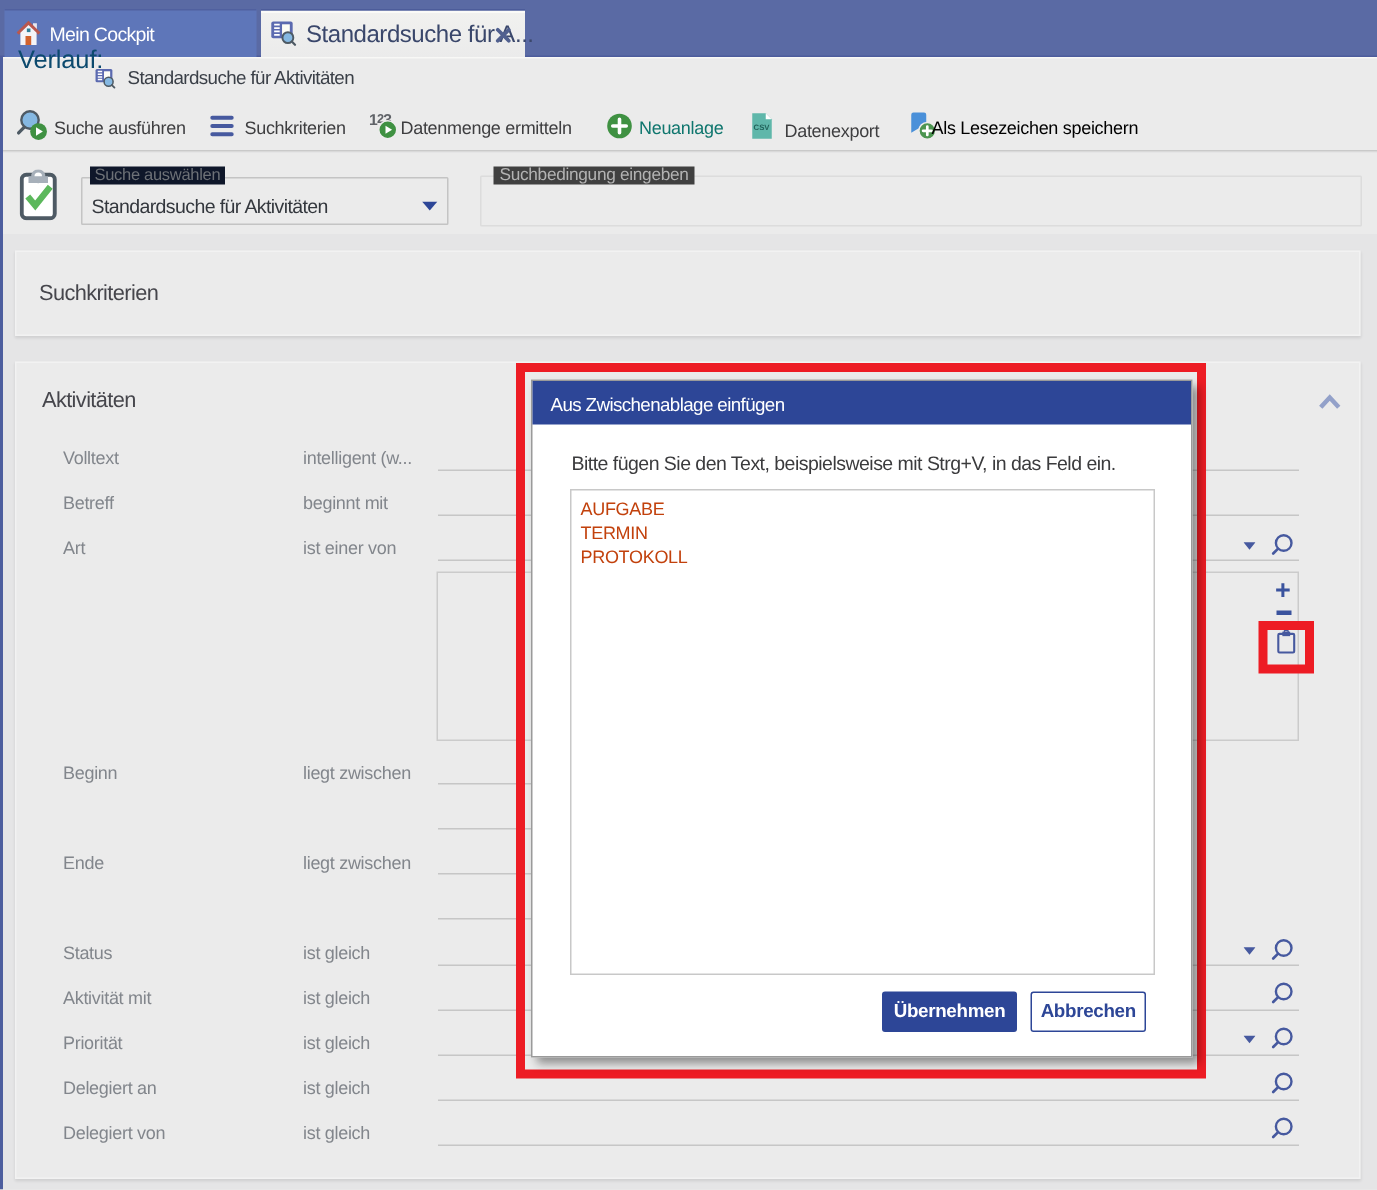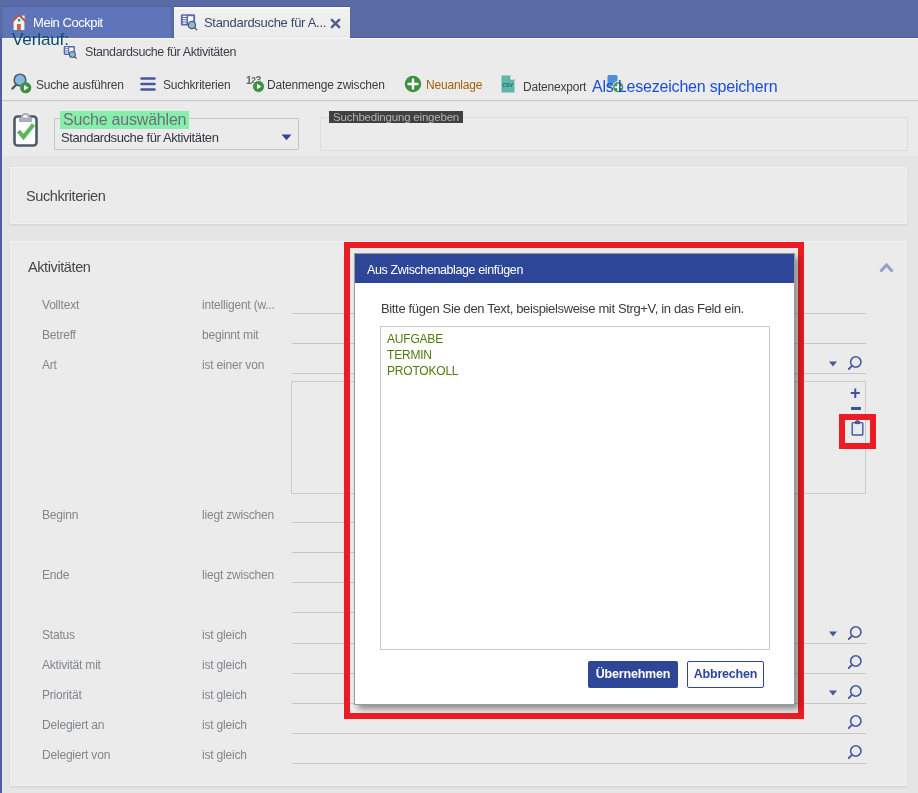--- a/index.html
+++ b/index.html
@@ -23,21 +23,21 @@
 <div class="abs" style="left:174px;top:6px;width:176px;height:32px;background:linear-gradient(#fbfbf8 0 2px,#f1f1ef 2px,#ebebeb 100%);border-top:1px solid #4c5c9a"></div>
 <svg class="abs" style="left:180px;top:13px" width="19" height="19" viewBox="0 0 22 22">
   <rect x="1" y="1.5" width="16.5" height="13" rx="1.5" fill="#5b6ab0"></rect>
   <g stroke="#fff" stroke-width="1.4">
     <path d="M3.2 4h4.3M3.2 6.6h4.3M3.2 9.2h4.3M3.2 11.8h4.3"></path>
   </g>
   <rect x="9.3" y="3.7" width="6" height="8.6" fill="#fdfdf6"></rect>
   <circle cx="13.8" cy="14" r="4.2" fill="#85b8e2" stroke="#4e5a64" stroke-width="1.5"></circle>
   <path d="M17 17.2 L19.3 19.5" stroke="#4e5a64" stroke-width="1.7" stroke-linecap="round"></path>
 </svg>
-<div class="abs" style="left:204px;top:15px;color:#3a476b;font-size:13px;letter-spacing:-0.3px">Standardsuche für A...</div>
+<div class="abs" style="left:204px;top:15px;color:#3a476b;font-size:16px;letter-spacing:-0.3px">Standardsuche für A...</div>
 <svg class="abs" style="left:330px;top:18px" width="11" height="11" viewBox="0 0 12 12">
   <path d="M2 2 L10 10 M10 2 L2 10" stroke="#51608f" stroke-width="2.7" stroke-linecap="round"></path>
 </svg>
 
 <div class="abs" style="left:0;top:38px;width:918px;height:28px;background:#ebebeb;border-top:1px solid #f8f8f6"></div>
 <div class="abs" style="left:12px;top:30px;color:#0c4a6e;font-size:17px;letter-spacing:-0.1px">Verlauf:</div>
 <svg class="abs" style="left:63px;top:45px" width="15" height="15" viewBox="0 0 22 22">
   <rect x="1" y="1.5" width="16.5" height="13" rx="1.5" fill="#5b6ab0"></rect>
   <g stroke="#fff" stroke-width="1.5">
     <path d="M3.2 4h4.3M3.2 6.6h4.3M3.2 9.2h4.3M3.2 11.8h4.3"></path>
@@ -60,49 +60,49 @@
 <g stroke="#46599f" stroke-width="2.6" stroke-linecap="round">
 <path d="M1.5 2.5h13M1.5 8h13M1.5 13.5h13"></path>
 </g>
   </svg>
 <div class="abs" style="left:163px;top:78px;color:#3e3e40;font-size:12px;letter-spacing:-0.2px">Suchkriterien</div>
 <div class="abs" style="left:246px;top:74px;color:#606368;font-size:10.5px;font-weight:600;letter-spacing:-0.5px">1<span style="font-size:8.5px;vertical-align:1px">2</span>3</div>
 <svg class="abs" style="left:252px;top:80px" width="13" height="13" viewBox="0 0 13 13">
 <circle cx="6.5" cy="6.5" r="6" fill="#3f9142" stroke="#ececec" stroke-width="1"></circle>
 <path d="M5 3.8 L9.4 6.5 L5 9.2 Z" fill="#fff"></path>
 </svg>
-<div class="abs" style="left:267px;top:78px;color:#3e3e40;font-size:12px;letter-spacing:-0.2px">Datenmenge zwischen</div>
+<div class="abs" style="left:267px;top:78px;color:#3e3e40;font-size:12px;letter-spacing:-0.2px">Datenmenge ermitteln</div>
 <svg class="abs" style="left:404px;top:75px" width="18" height="18" viewBox="0 0 18 18">
 <circle cx="9" cy="9" r="8.2" fill="#3f9142"></circle>
 <path d="M9 4.5v9M4.5 9h9" stroke="#fff" stroke-width="2.4" stroke-linecap="round"></path>
 </svg>
-<div class="abs" style="left:426px;top:78px;color:#a16207;font-size:12px;letter-spacing:-0.2px">Neuanlage</div>
+<div class="abs" style="left:426px;top:78px;color:#0f766e;font-size:12px;letter-spacing:-0.2px">Neuanlage</div>
 <svg class="abs" style="left:501px;top:75px" width="14" height="18" viewBox="0 0 14 18">
 <path d="M0.5 0.5 H9.5 L13.5 4.5 V17.5 H0.5 Z" fill="#5fb7aa"></path>
 <path d="M9.5 0.5 L13.5 4.5 H9.5 Z" fill="#fff"></path>
 <text x="6.7" y="11.5" font-family="Liberation Sans" font-size="5.2" font-weight="bold" fill="#23645c" text-anchor="middle">CSV</text>
 </svg>
 <div class="abs" style="left:523px;top:80px;color:#3e3e40;font-size:12px;letter-spacing:-0.2px">Datenexport</div>
 <svg class="abs" style="left:605px;top:74px" width="20" height="20" viewBox="0 0 20 20">
 <path d="M2.5 2.5 Q2.5 1 4 1 H11 Q12.5 1 12.5 2.5 V14.5 L7.5 11.5 L2.5 14.5 Z" fill="#4a90d9"></path>
 <circle cx="13.2" cy="13.2" r="5.6" fill="#4c9550" stroke="#ececec" stroke-width="1"></circle>
 <path d="M13.2 10.4v5.6M10.4 13.2h5.6" stroke="#fff" stroke-width="1.8" stroke-linecap="round"></path>
 </svg>
-<div class="abs" style="left:592px;top:78px;color:#1d4ed8;font-size:16px;letter-spacing:-0.2px">Als Lesezeichen speichern</div>
+<div class="abs" style="left:621px;top:78px;color:#000000;font-size:12px;letter-spacing:-0.2px">Als Lesezeichen speichern</div>
 
 <div class="abs" style="left:0;top:102px;width:918px;height:54px;background:#ebebeb"></div>
 <svg class="abs" style="left:13px;top:113px" width="25" height="34" viewBox="0 0 25 34">
   <rect x="1.5" y="3.5" width="22" height="29" rx="3" fill="#fff" stroke="#4e5a64" stroke-width="2.6"></rect>
   <circle cx="12.5" cy="4.5" r="3.6" fill="#fff" stroke="#a7b0ba" stroke-width="2.2"></circle>
   <rect x="6" y="4.5" width="13" height="4.5" fill="#a7b0ba"></rect>
   <path d="M5.5 18 L10.5 24 L20.5 11.5" fill="none" stroke="#5cb85c" stroke-width="4.2"></path>
 </svg>
 
 <div class="abs" style="left:54px;top:118px;width:245px;height:32px;border:1px solid #c4c4c4;border-radius:1px"></div>
-<div class="abs" style="left:60px;top:111px;background:#86efac;padding:0 3px;color:#6d7177;font-size:16px;letter-spacing:-0.2px">Suche auswählen</div>
+<div class="abs" style="left:60px;top:111px;background:#0f172a;padding:0 3px;color:#6d7177;font-size:11px;letter-spacing:-0.2px">Suche auswählen</div>
 <div class="abs" style="left:61px;top:130px;color:#33373d;font-size:13px;letter-spacing:-0.4px">Standardsuche für Aktivitäten</div>
 <svg class="abs" style="left:281px;top:134px" width="11" height="7" viewBox="0 0 11 7">
     <path d="M0.5 0.5 H10.5 L5.5 6.3 Z" fill="#2d4697"></path>
   </svg>
 
 <div class="abs" style="left:320px;top:117px;width:588px;height:34px;border:1px solid #dcdcdc;border-radius:1px"></div>
 <div class="abs" style="left:329px;top:111px;background:#404040;padding:0 4px;color:#b3b3b3;font-size:11.5px;letter-spacing:-0.2px">Suchbedingung eingeben</div>
 
 <div class="abs" style="left:0;top:161px;width:918px;height:632px;background:#e5e5e6"></div>
 
@@ -188,17 +188,17 @@
 <circle cx="9.8" cy="7" r="5.2" fill="none" stroke="#46599f" stroke-width="1.6"></circle>
 <path d="M5.9 10.9 L2.8 14" stroke="#46599f" stroke-width="1.8" stroke-linecap="round"></path>
 </svg>
 
 <div class="abs" style="left:344px;top:242px;width:460px;height:477px;border:6px solid #ed1c24"></div>
 <div class="abs" style="left:354px;top:253px;width:441px;height:452px;background:#fff;border:1px solid #9a9a9a;box-shadow:4px 4px 6px rgba(0,0,0,0.40)"></div>
 <div class="abs" style="left:355px;top:254px;width:439px;height:29px;background:#2d4697"></div>
 <div class="abs" style="left:367px;top:263px;color:#fff;font-size:12.5px;font-weight:normal;letter-spacing:-0.4px">Aus Zwischenablage einfügen</div>
 <div class="abs" style="left:381px;top:301px;color:#3b3b3d;font-size:13px;letter-spacing:-0.35px">Bitte fügen Sie den Text, beispielsweise mit Strg+V, in das Feld ein.</div>
 <div class="abs" style="left:380px;top:326px;width:390px;height:324px;background:#fff;border:1px solid #c8c8c8"></div>
-<div class="abs" style="left:387px;top:331px;color:#4d7c0f;font-size:12px;line-height:16px;letter-spacing:-0.2px">AUFGABE<br>TERMIN<br>PROTOKOLL</div>
+<div class="abs" style="left:387px;top:331px;color:#c2410c;font-size:12px;line-height:16px;letter-spacing:-0.2px">AUFGABE<br>TERMIN<br>PROTOKOLL</div>
 <div class="abs" style="left:588px;top:661px;width:90px;height:27px;background:#2d4697;border-radius:2px;color:#fff;font-size:12.5px;font-weight:bold;text-align:center;line-height:27px;letter-spacing:-0.2px">Übernehmen</div>
 <div class="abs" style="left:687px;top:661px;width:77px;height:27px;background:#fff;border:1.5px solid #2d4697;border-radius:2px;color:#2d4697;font-size:12.5px;font-weight:bold;text-align:center;line-height:24px;letter-spacing:-0.2px">Abbrechen</div>
 
 <div class="abs" style="left:0;top:38px;width:2px;height:755px;background:#4d5e9e"></div>
 
 </body></html>

